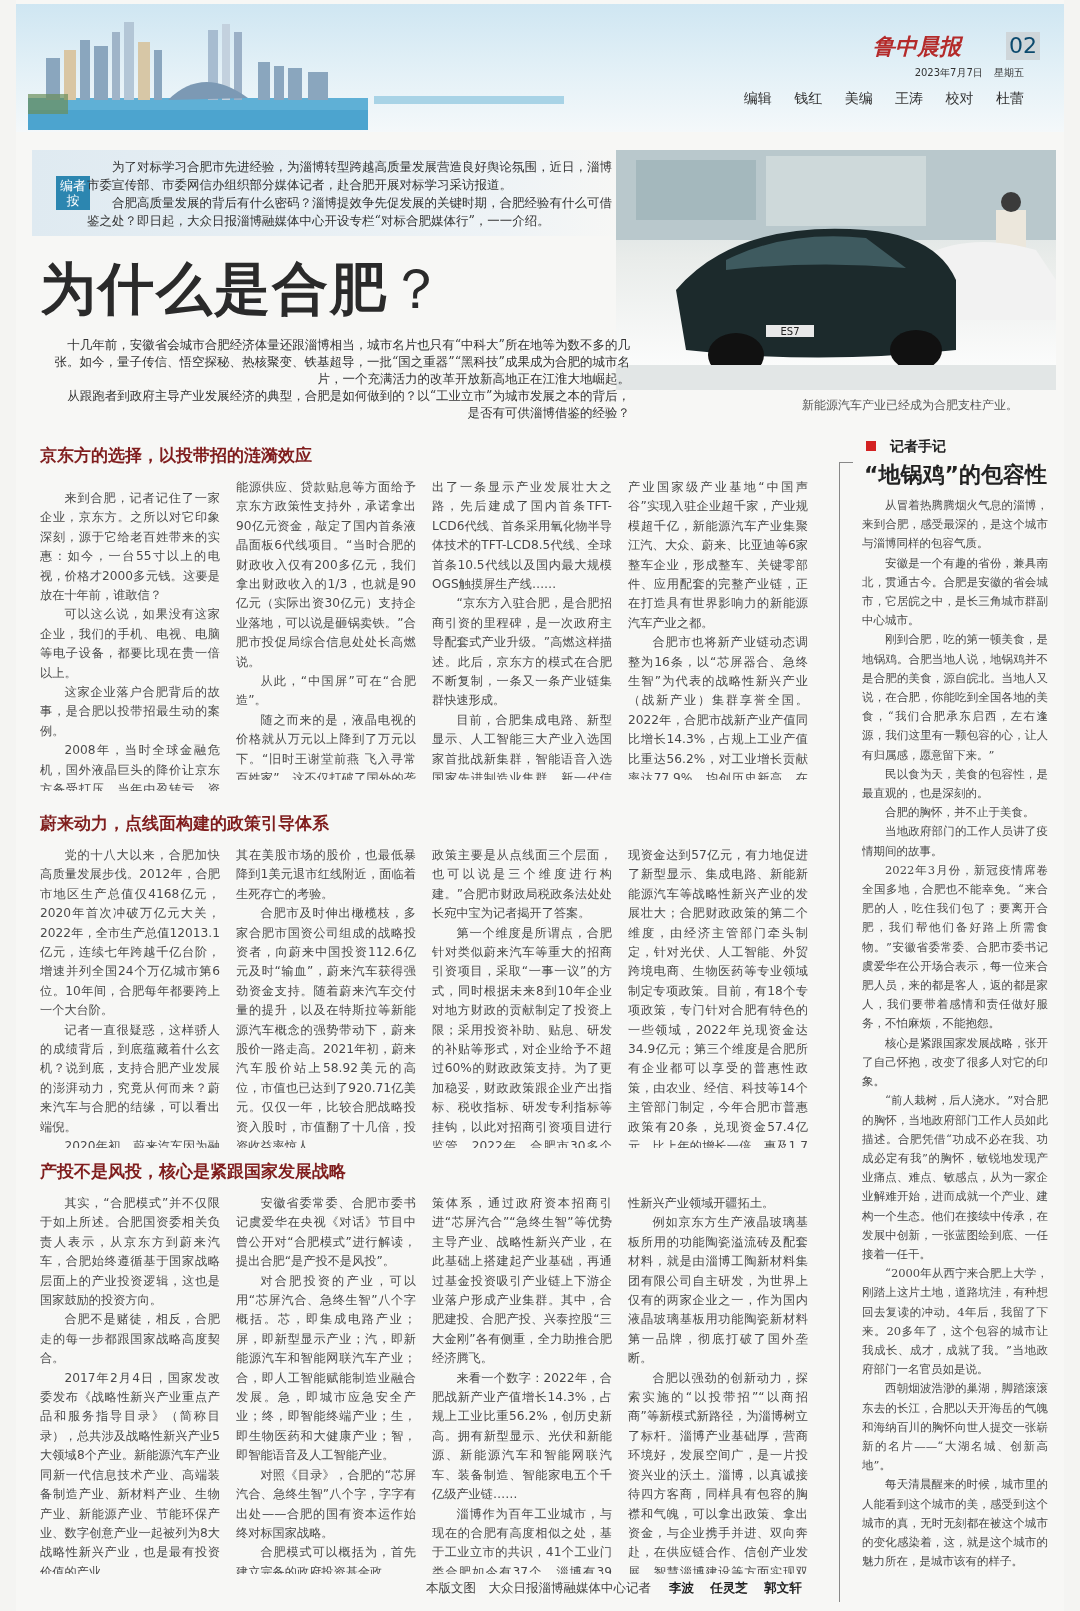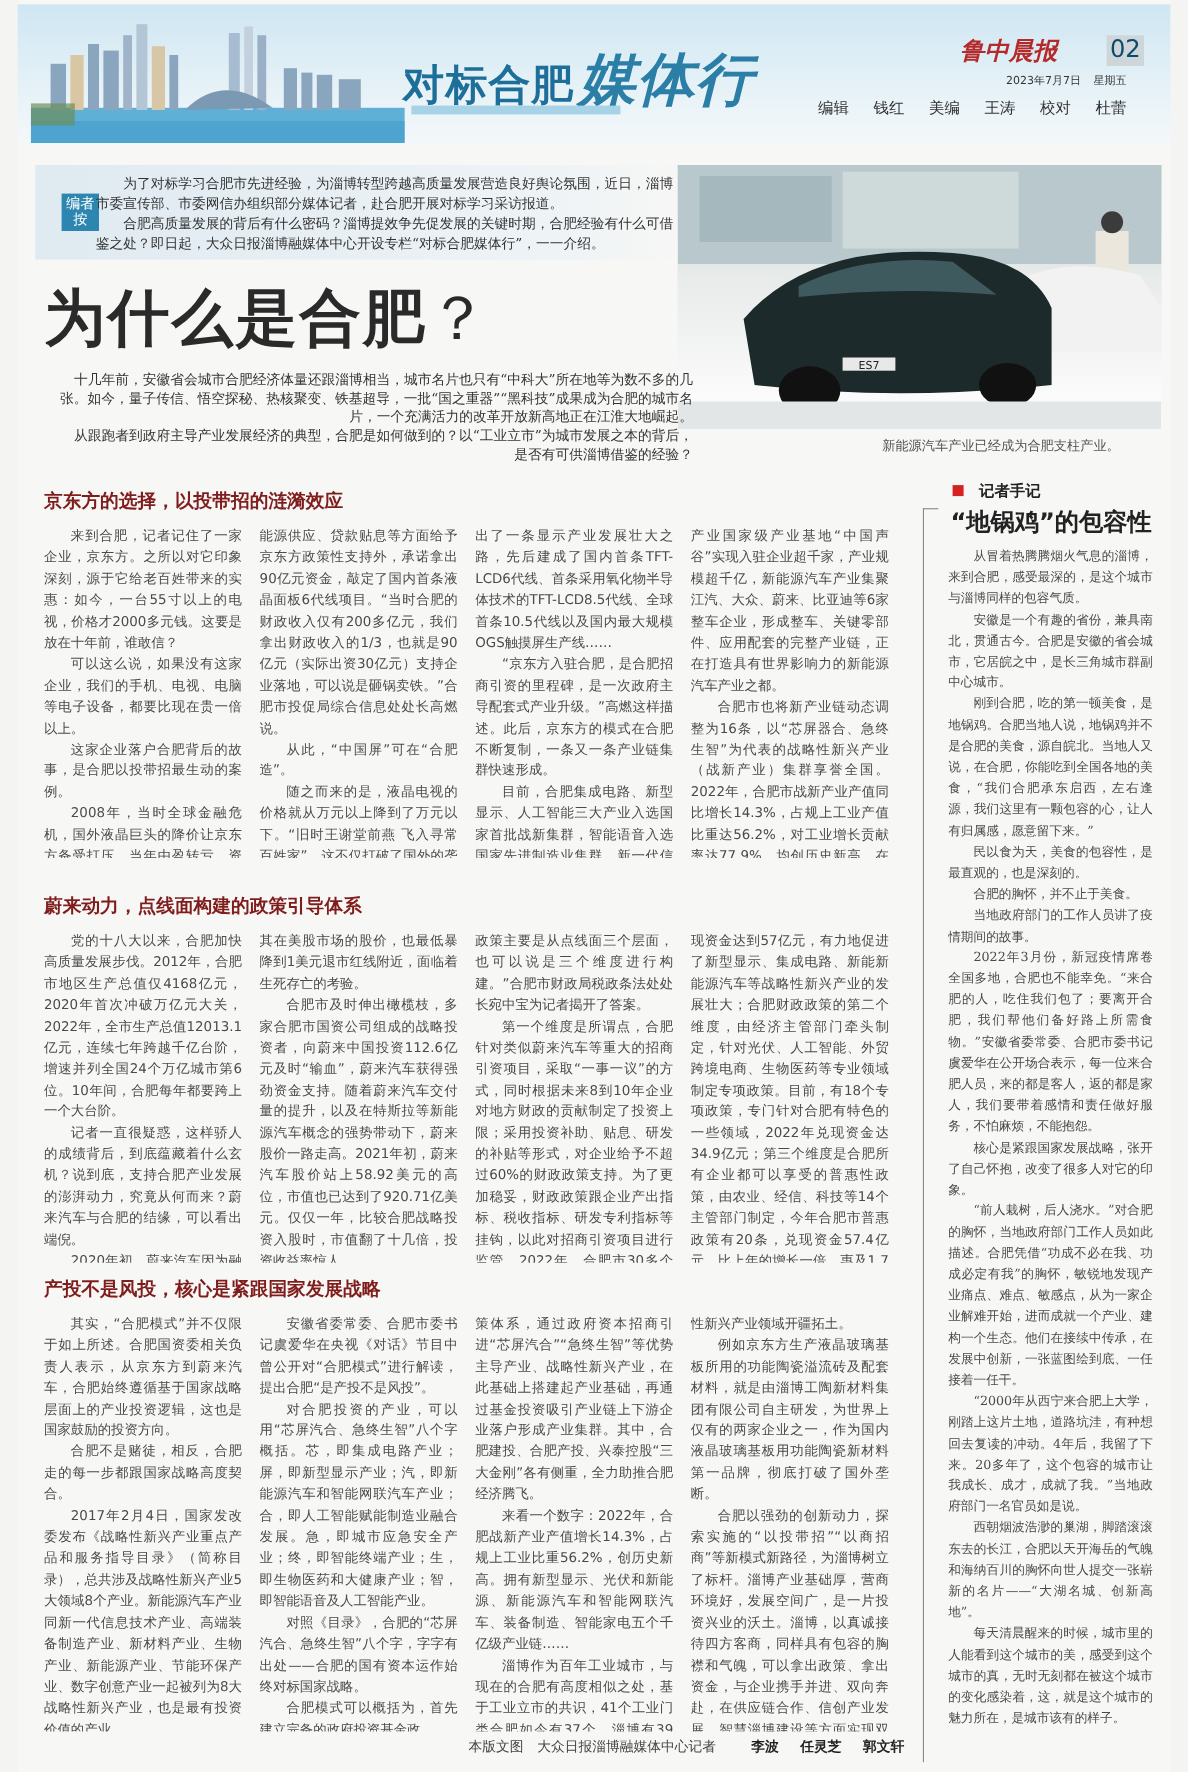--- a/index.html
+++ b/index.html
@@ -54,21 +54,21 @@
   
   .sidebar-frame { position: absolute; left: 823px; top: 462px; width: 1px; height: 1140px; background: #888; }
   .sidebar-frame-top { position: absolute; left: 823px; top: 462px; width: 14px; height: 1px; background: #888; }
   .sidebar-kicker { position: absolute; left: 850px; top: 438px; font-family: "DejaVu Sans", sans-serif; font-weight: bold; font-size: 14px; color: #222; }
   .sidebar-kicker .sq { display: inline-block; width: 10px; height: 10px; background: #d32222; margin-right: 14px; vertical-align: 0; }
   .sidebar-title { position: absolute; left: 848px; top: 460px; font-family: "DejaVu Sans", sans-serif; font-weight: bold; font-size: 22px; color: #222; }
   .sidebar-body { position: absolute; left: 846px; top: 496px; width: 186px; font-family: "DejaVu Serif", serif; font-size: 11.5px; line-height: 19.2px; color: #4a4a4a; text-align: justify; overflow: hidden; height: 1100px; }
   .sidebar-body p { text-indent: 2em; }
 
   .credits { position: absolute; left: 410px; top: 1580px; font-family: "DejaVu Sans", sans-serif; font-size: 12.5px; color: #444; }
-  .credits .names { font-weight: bold; color: #222; margin-left: 32px; word-spacing: 12px; font-family: Liberation Mono, monospace; }
+  .credits .names { font-weight: bold; color: #222; margin-left: 18px; word-spacing: 12px; }
 </style>
 </head>
 <body>
 
 <div class="page">
 
   <div class="masthead">
     <svg class="skyline" viewBox="0 0 340 120">
       <rect x="0" y="88" width="340" height="32" fill="#5fb0d6"></rect>
       <rect x="0" y="100" width="340" height="20" fill="#3f9cc9" opacity="0.6"></rect>
@@ -85,23 +85,20 @@
           <rect x="194" y="14" width="8" height="76" fill="#c3d1de"></rect>
         <rect x="206" y="22" width="8" height="68" fill="#9bb0c6"></rect>
         <rect x="230" y="52" width="12" height="38"></rect>
           <rect x="246" y="56" width="10" height="34"></rect>
         <rect x="260" y="58" width="14" height="32"></rect>
           <rect x="280" y="62" width="20" height="28"></rect>
       </g>
       <path d="M140 90 Q175 55 220 88 Z" fill="#7c99b4"></path>
       <rect x="0" y="84" width="40" height="20" fill="#6b8e5a" opacity="0.7"></rect>
     </svg>
-    <div class="col-title">
-      <span>对标合肥</span><span class="script">媒体行</span>
-    </div>
     <div class="title-underline"></div>
     <div class="paper-name">鲁中晨报</div>
     <div class="page-no">02</div>
     <div class="date-line">
       <span>2023年7月7日</span> <span>星期五</span>
     </div>
     <div class="staff-line">
       <span>编辑</span> <span>钱红</span>
       <span>美编</span> <span>王涛</span>
       <span>校对</span> <span>杜蕾</span>
@@ -138,21 +135,21 @@
   <div class="headline">
     <span>为什么是合肥</span><span class="q">？</span>
   </div>
 
   <div class="lead">
     <p>十几年前，安徽省会城市合肥经济体量还跟淄博相当，城市名片也只有“中科大”所在地等为数不多的几张。如今，量子传信、悟空探秘、热核聚变、铁基超导，一批“国之重器”“黑科技”成果成为合肥的城市名片，一个充满活力的改革开放新高地正在江淮大地崛起。</p>
     <p>从跟跑者到政府主导产业发展经济的典型，合肥是如何做到的？以“工业立市”为城市发展之本的背后，是否有可供淄博借鉴的经验？</p>
   </div>
 
   <div class="sec-title" style="top:444px">京东方的选择，以投带招的涟漪效应</div>
-  <div class="col" style="left:24px;top:478px;width:180px;height:302px">
+  <div class="col" style="left:24px;top:489px;width:180px;height:302px">
     <p>来到合肥，记者记住了一家企业，京东方。之所以对它印象深刻，源于它给老百姓带来的实惠：如今，一台55寸以上的电视，价格才2000多元钱。这要是放在十年前，谁敢信？</p>
       <p>可以这么说，如果没有这家企业，我们的手机、电视、电脑等电子设备，都要比现在贵一倍以上。</p>
       <p>这家企业落户合肥背后的故事，是合肥以投带招最生动的案例。</p>
       <p>2008年，当时全球金融危机，国外液晶巨头的降价让京东方备受打压，当年由盈转亏，资金压力巨大。</p>
   </div>
   <div class="col" style="left:220px;top:478px;width:180px;height:302px">
     <p class="cont">能源供应、贷款贴息等方面给予京东方政策性支持外，承诺拿出90亿元资金，敲定了国内首条液晶面板6代线项目。“当时合肥的财政收入仅有200多亿元，我们拿出财政收入的1/3，也就是90亿元（实际出资30亿元）支持企业落地，可以说是砸锅卖铁。”合肥市投促局综合信息处处长高燃说。</p>
       <p>从此，“中国屏”可在“合肥造”。</p>
       <p>随之而来的是，液晶电视的价格就从万元以上降到了万元以下。“旧时王谢堂前燕 飞入寻常百姓家”，这不仅打破了国外的垄断，还让全世界的普通大众都分享了红利。</p>
   </div>

